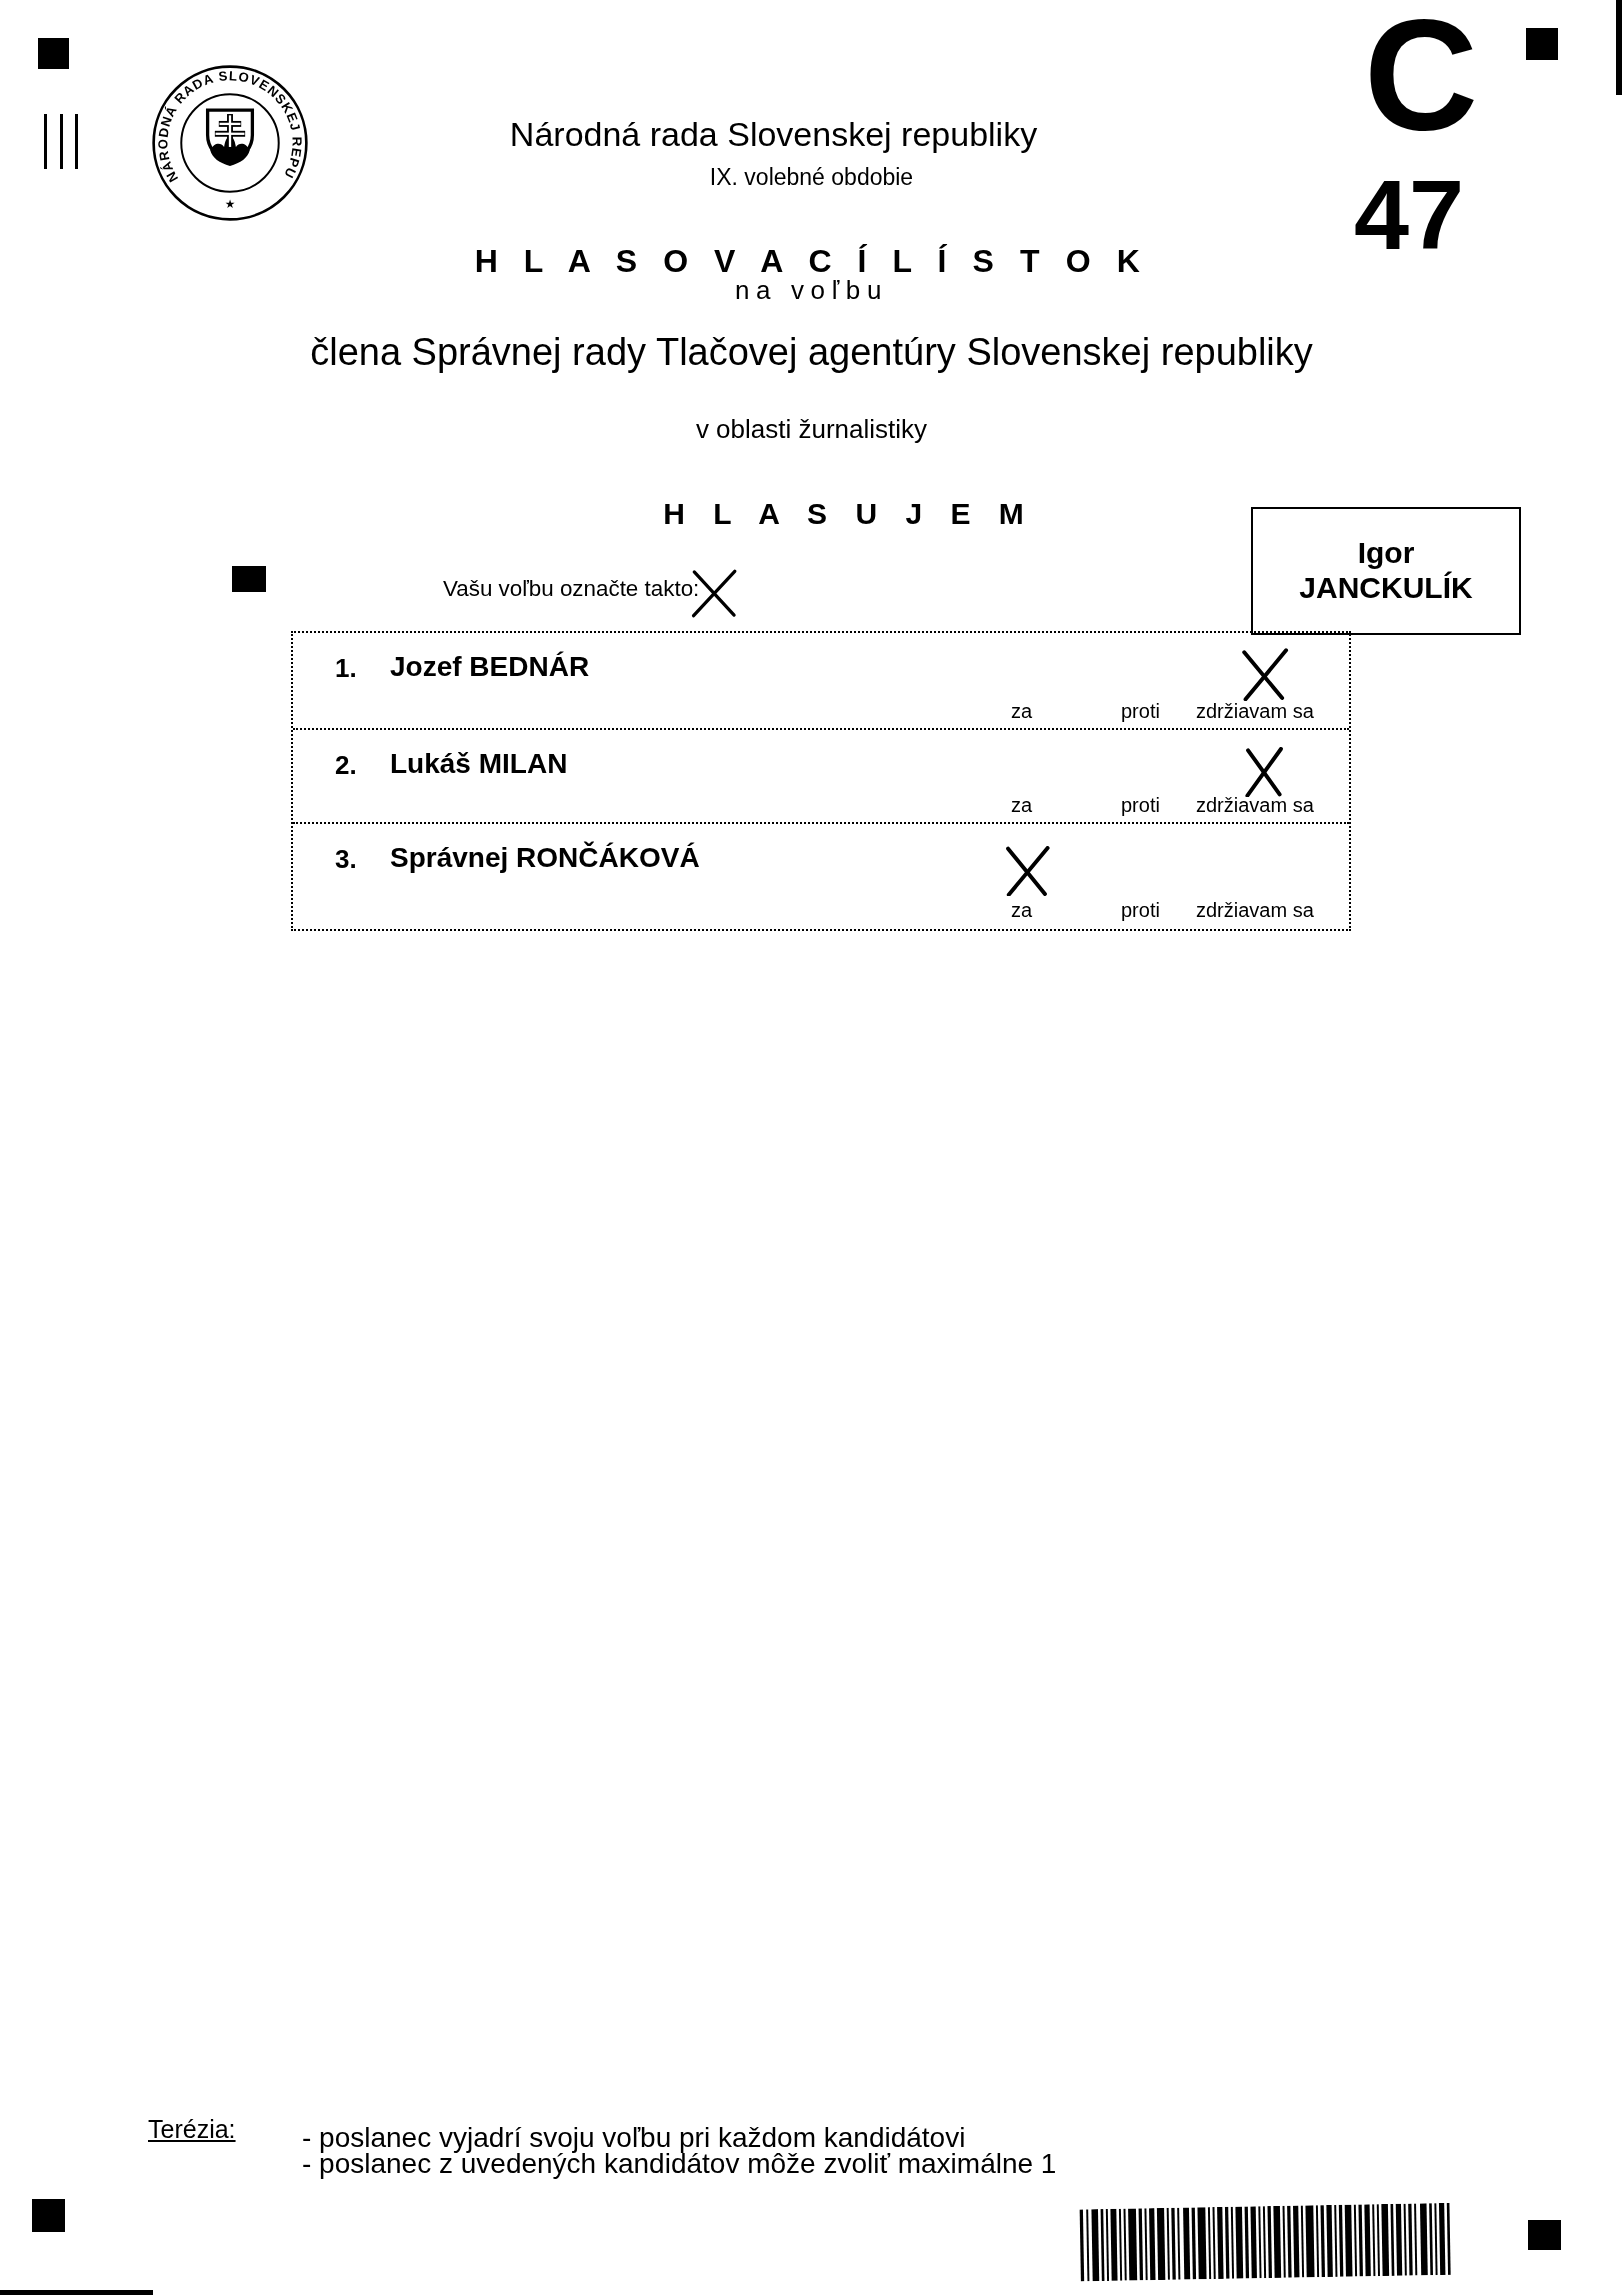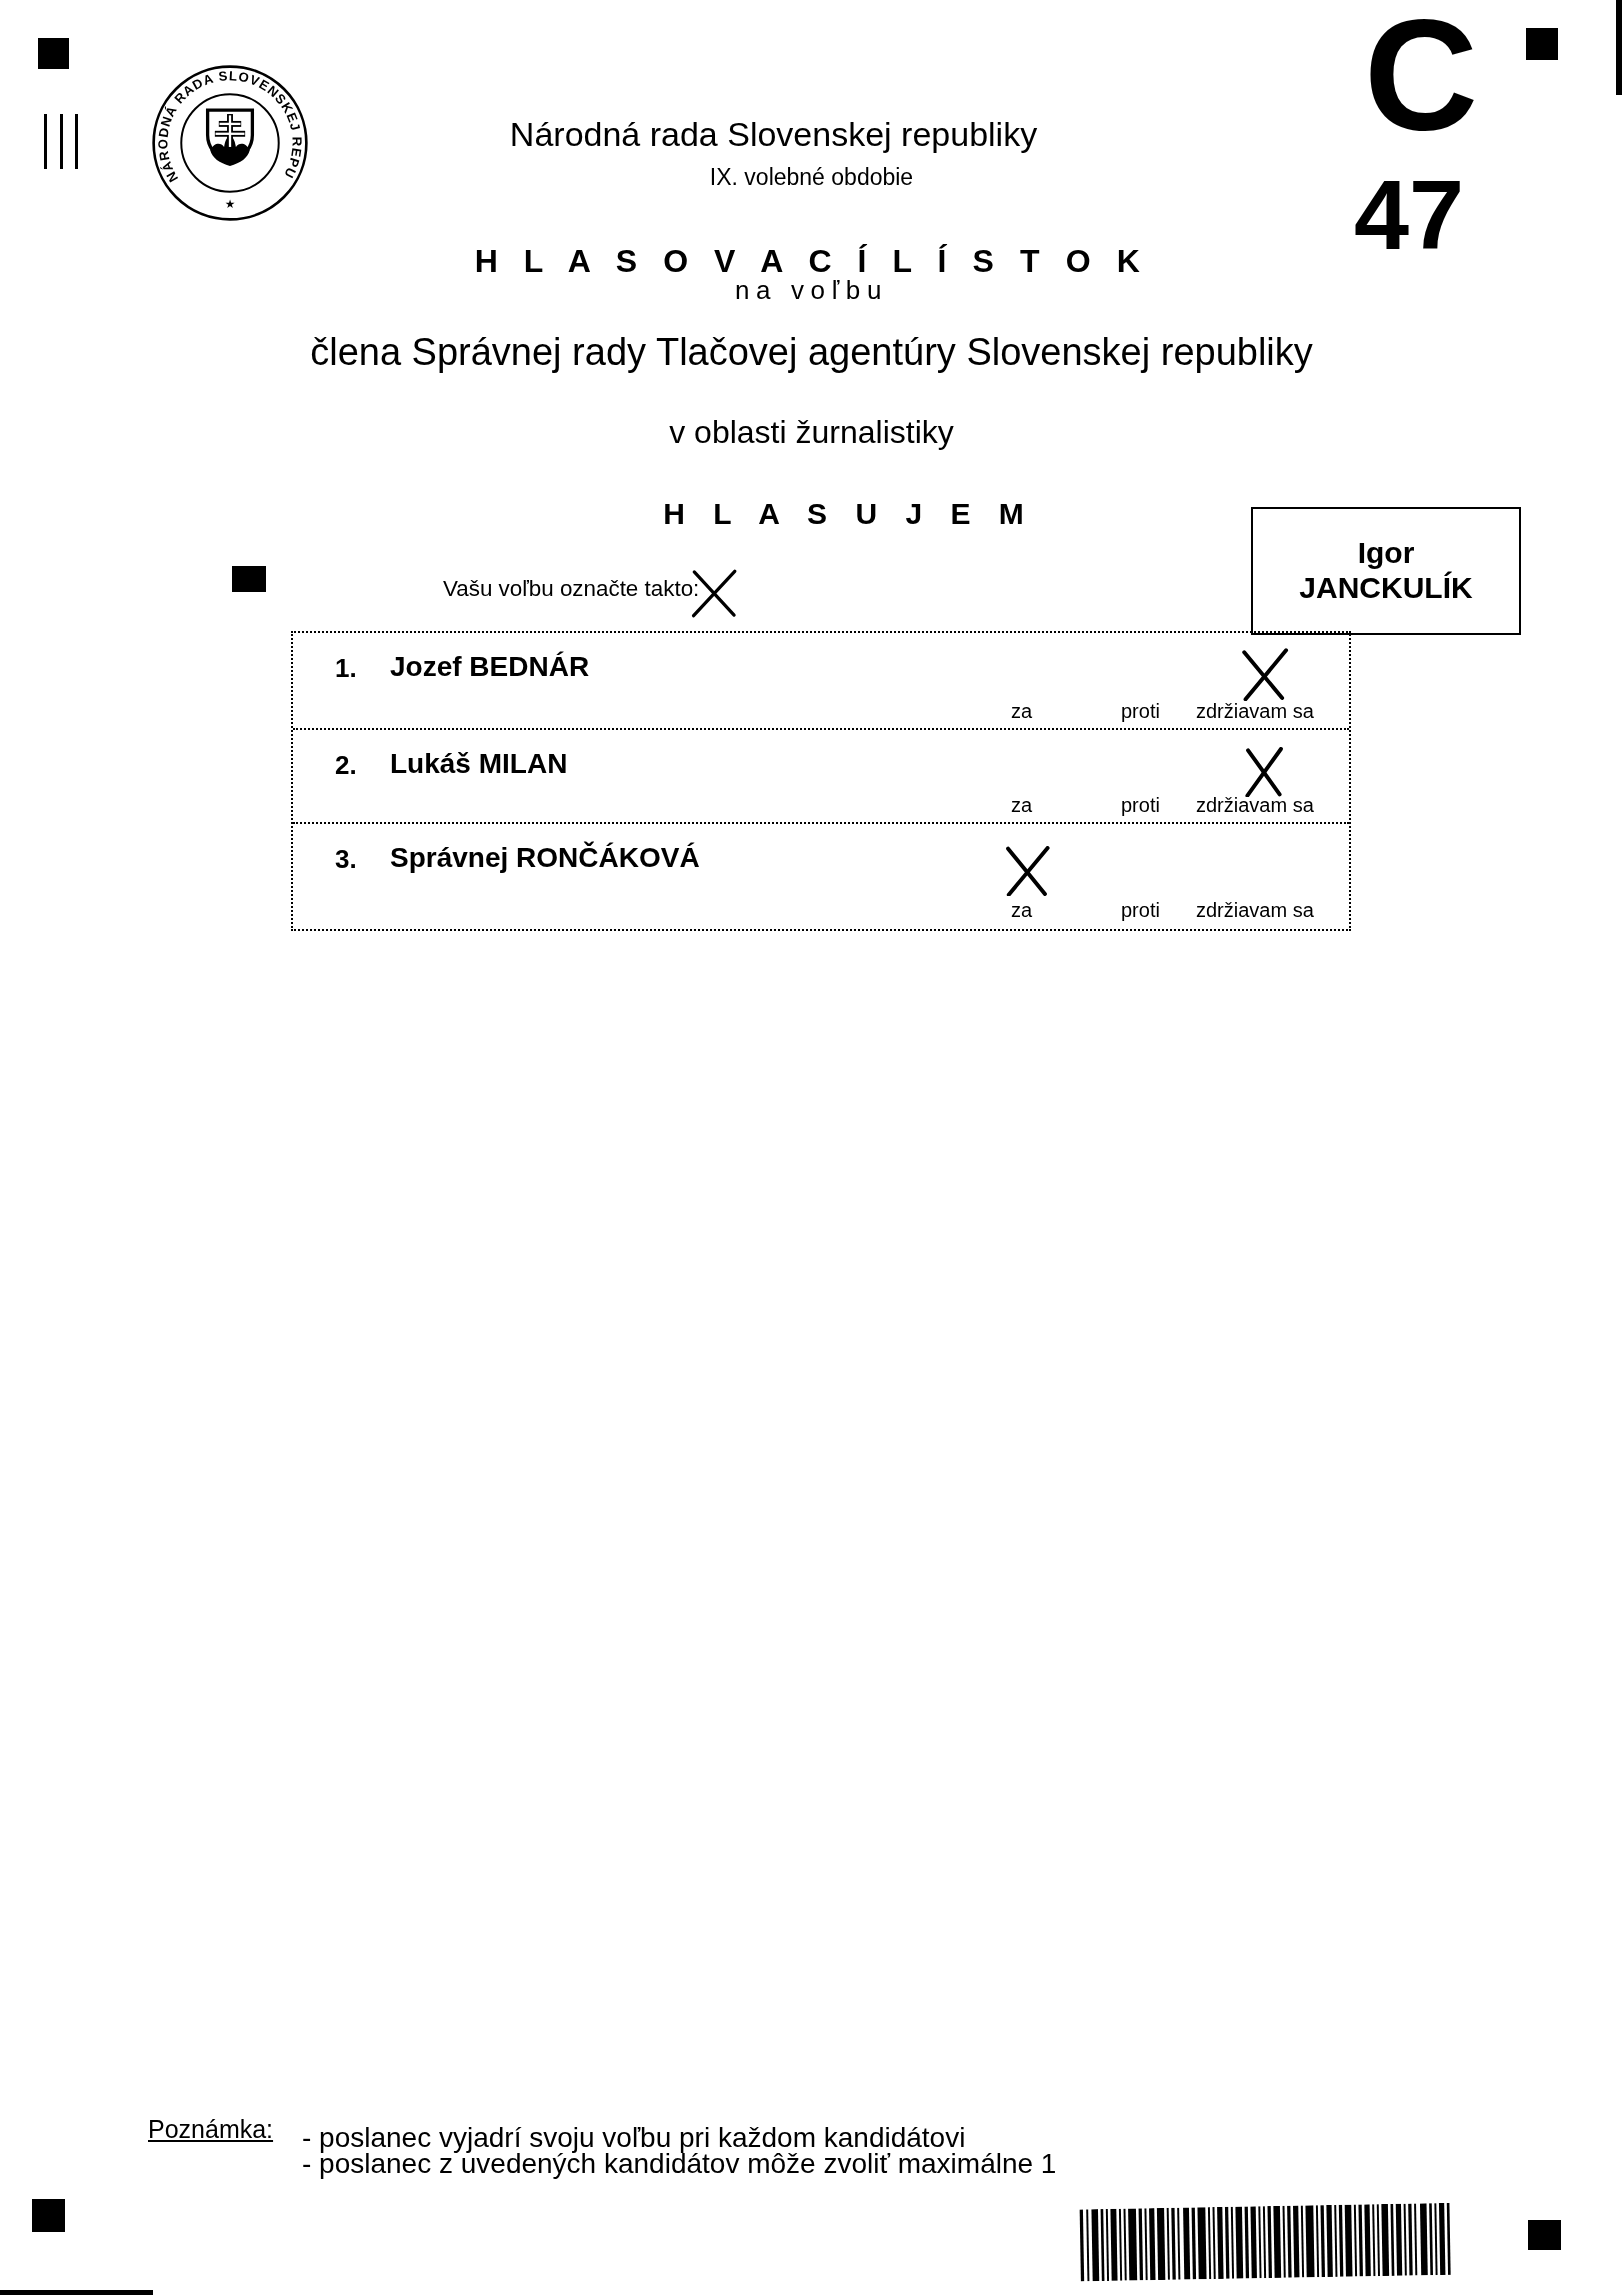--- a/index.html
+++ b/index.html
@@ -15,21 +15,21 @@
   .ctr{left:0;width:1623px;text-align:center;}
   
   .regmark{position:absolute;background:#000;}
   .scanline{position:absolute;background:#000;width:2.6px;height:55px;}
   
   .institution{top:115px;font-size:34px;transform:translateX(-38px);}
   .term{top:164px;font-size:23px;}
   .doc-title{top:215px;font-size:32px;font-weight:bold;letter-spacing:8.6px;margin-top:28px;}
   .doc-subtitle{top:275px;font-size:26px;letter-spacing:6.6px;}
   .subject{top:331px;font-size:38px;}
-  .area{top:414px;font-size:32px;}
+  .area{top:414px;font-size:26px;}
   .vote-heading{top:497px;font-size:30px;font-weight:bold;letter-spacing:10px;padding-left:37px;}
   
   .ballot-letter{left:1364px;top:-5.3px;font-size:158px;font-weight:bold;line-height:1;}
   .ballot-number{left:1354px;top:165px;font-size:99px;font-weight:bold;line-height:1;}
   
   .voter-box{
     left:1251px;top:483px;width:270px;height:128px;
     border:2.6px solid #000;box-sizing:border-box;
     display:flex;flex-direction:column;align-items:center;justify-content:center;
     font-size:30px;font-weight:bold;line-height:1.16;text-align:center;margin-top:24px;
@@ -163,21 +163,21 @@
         <line x1="6" y1="4" x2="62" y2="73" stroke="#000" stroke-width="6" stroke-linecap="round"></line>
         <line x1="66" y1="3" x2="7" y2="74" stroke="#000" stroke-width="6" stroke-linecap="round"></line>
       </svg>
       <span class="opt opt-za">za</span>
       <span class="opt opt-proti">proti</span>
       <span class="opt opt-zdrz">zdržiavam sa</span>
     </div>
 
   </div>
 
-  <div class="abs note-label">Poznámka:</div>
+  <div class="abs note-label">Terézia:</div>
   <div class="abs note-line1">- poslanec vyjadrí svoju voľbu pri každom kandidátovi</div>
   <div class="abs note-line2">- poslanec z uvedených kandidátov môže zvoliť maximálne 1</div>
 
   <svg class="abs barcode" width="390" height="72" viewBox="0 0 592 110">
     <g fill="#000">
       <rect x="0" y="0" width="5" height="110"></rect>
       <rect x="10" y="0" width="3" height="110"></rect>
       <rect x="18" y="0" width="10" height="110"></rect>
       <rect x="32" y="0" width="4" height="110"></rect>
       <rect x="40" y="0" width="3" height="110"></rect>

